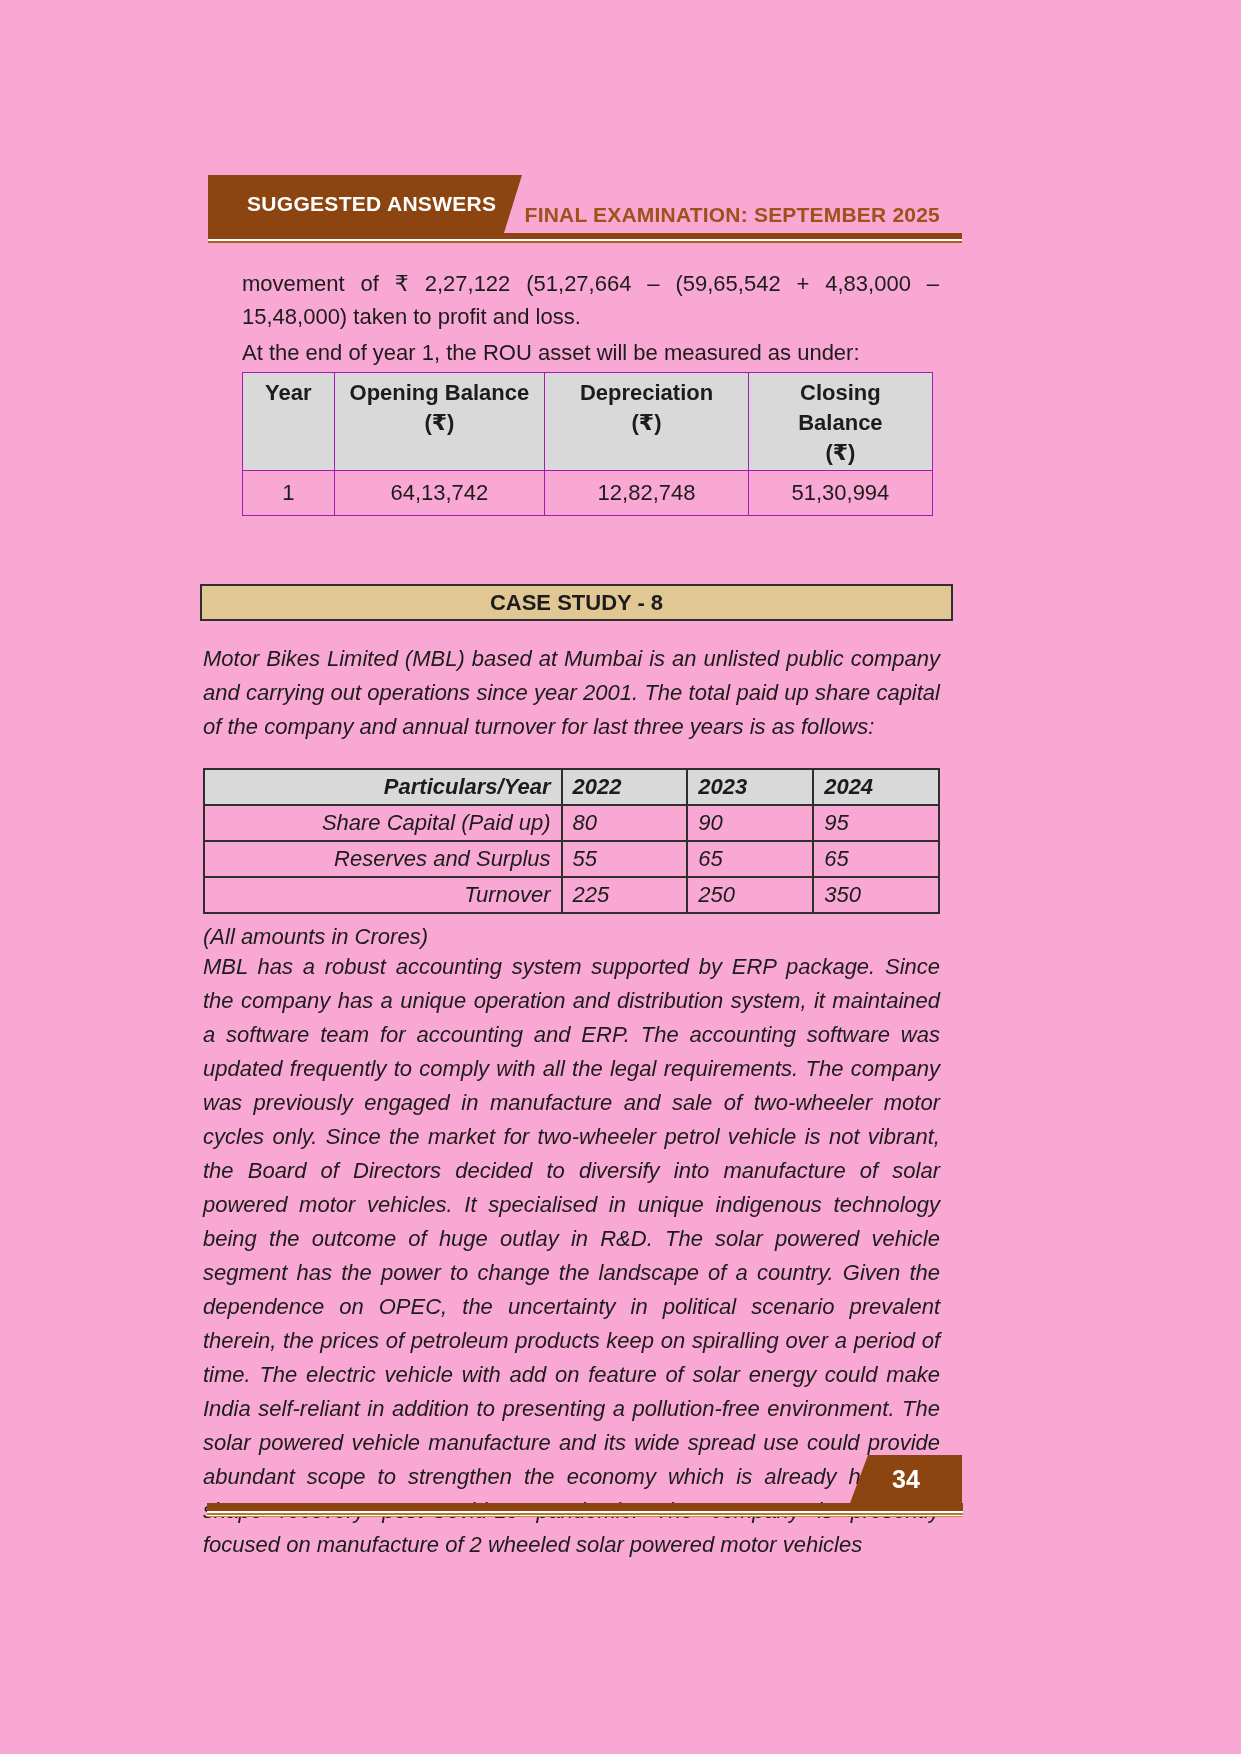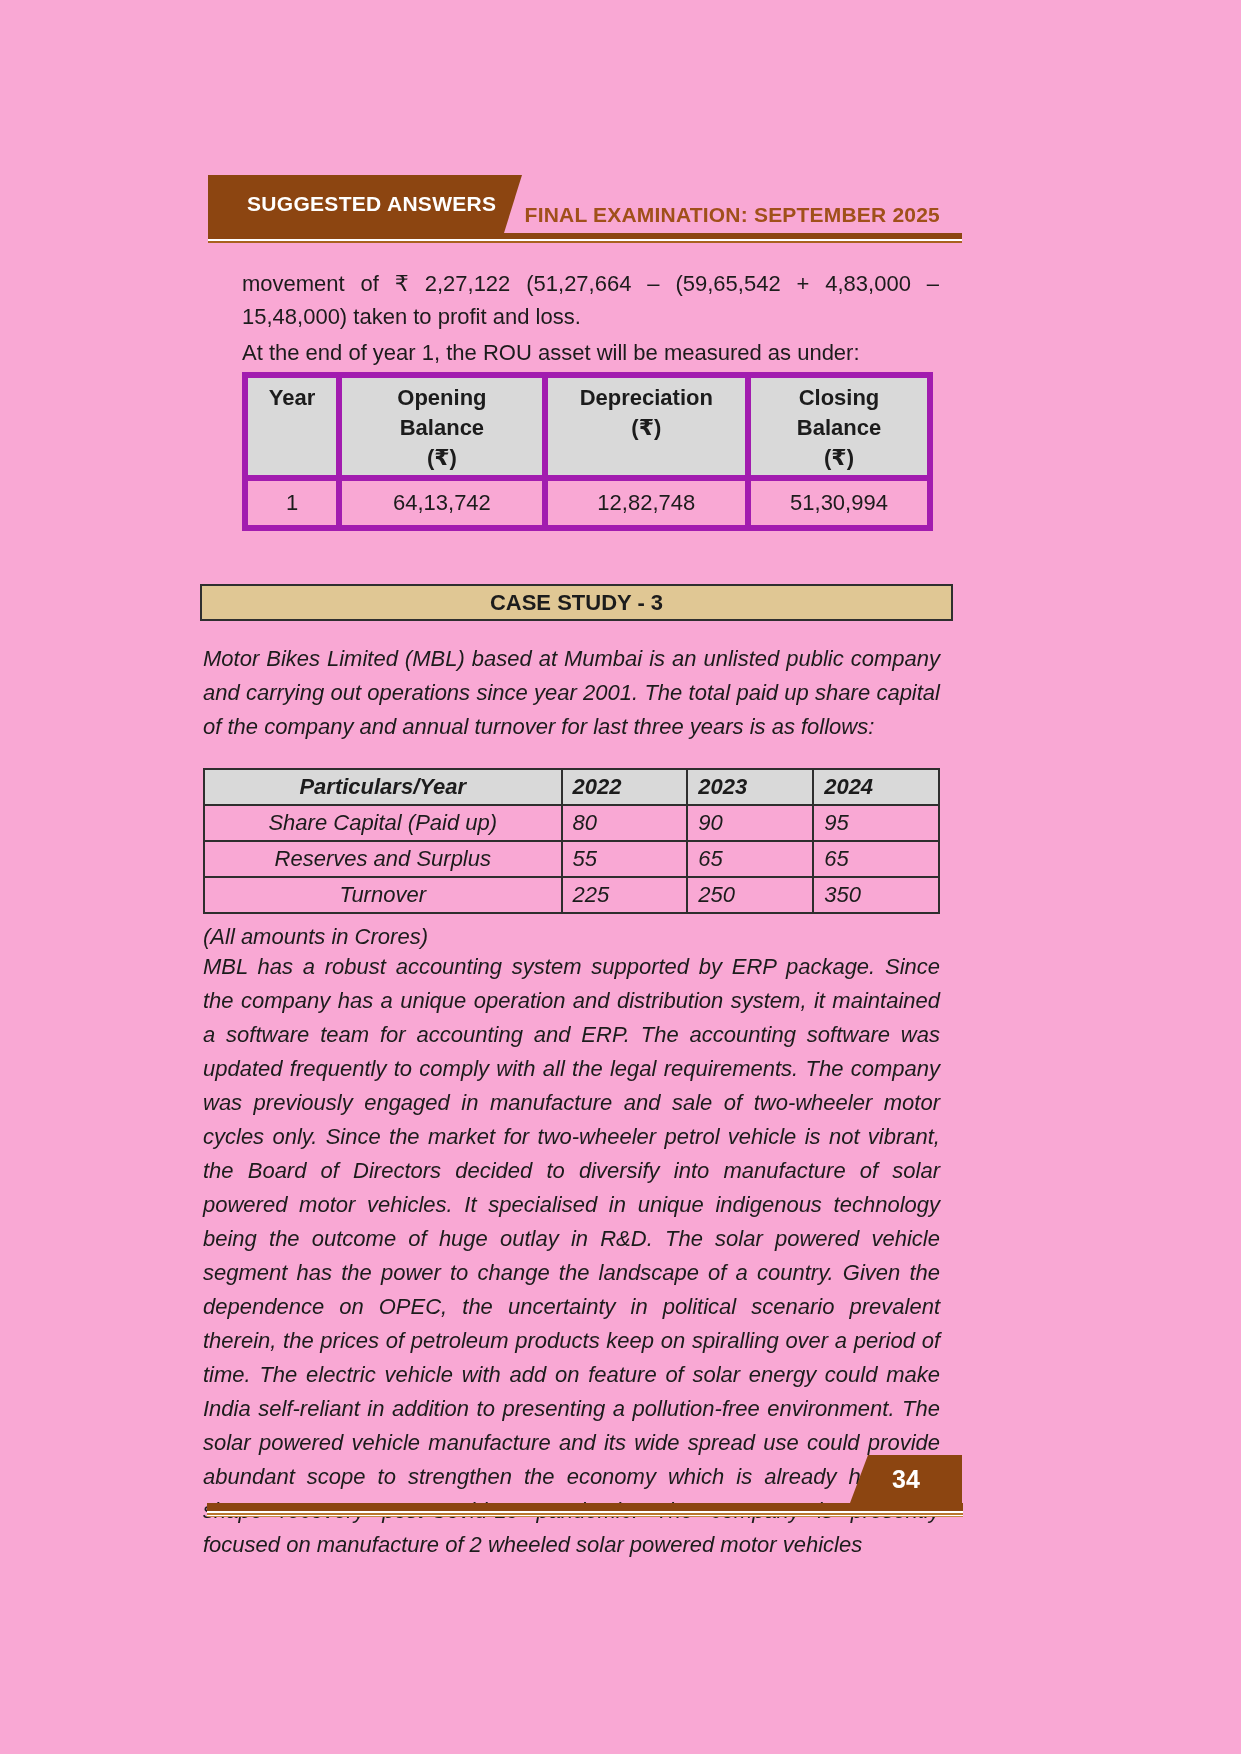--- a/index.html
+++ b/index.html
@@ -45,21 +45,21 @@
   .italic{font-style:italic;}
   .p-intro{left:203px; top:642px; width:737px; line-height:34px;}
   .p-note{left:203px; top:912px; width:737px; text-align:left;margin-top:8px;}
   .p-body{left:203px; top:950px; width:737px; line-height:34px;}
 
   
   .t-rou{
     position:absolute; left:242px; top:372px; width:691px;
     border-collapse:collapse; font-size:22px;
   }
-  .t-rou th,.t-rou td{border:6px solid #a21caf; text-align:center; padding:2px 12px;}
+  .t-rou th,.t-rou td{border:1px solid #a21caf; text-align:center; padding:2px 12px;}
   .t-rou th{background:var(--table_header_gray,#D9D9D9); font-weight:bold; line-height:30px; height:62px; vertical-align:top; padding-top:5px;}
   .t-rou td{height:40px;}
   .t-rou .c-year{width:76px;}
   .t-rou .c-open{width:227px;}
   .t-rou .c-dep{width:200px;}
   .t-rou .c-close{width:188px;}
 
   
   .case-banner{
     position:absolute; left:200px; top:584px; width:753px; height:37px;
@@ -69,21 +69,21 @@
     font-weight:bold; font-size:22px; color:#1c1c1c;
   }
 
   
   .t-fin{
     position:absolute; left:203px; top:768px; width:737px;
     border-collapse:collapse; font-size:22px; font-style:italic;
   }
   .t-fin th,.t-fin td{border:2px solid #2e2e2e; padding:3px 10px; height:28px;}
   .t-fin th{background:var(--table_header_gray,#D9D9D9); font-weight:bold;}
-  .t-fin .c-part{width:370px; text-align:center;}
+  .t-fin .c-part{width:370px; text-align:right;}
   .t-fin .c-yr{width:115px; text-align:left;}
 
   
   .page-tab{
     position:absolute; left:850px; top:1455px; width:112px; height:48px;
     background:var(--brown,#8C4511);
     clip-path:polygon(18px 0,100% 0,100% 100%,0 100%);
     display:flex; align-items:center; justify-content:center;
     color:#ffffff; font-weight:bold; font-size:25px;
   }
@@ -135,21 +135,21 @@
     <tbody>
       <tr>
         <td>1</td>
         <td>64,13,742</td>
         <td>12,82,748</td>
         <td>51,30,994</td>
       </tr>
     </tbody>
   </table>
 
-  <div class="case-banner">CASE STUDY - 3</div>
+  <div class="case-banner">CASE STUDY - 8</div>
 
   <p class="para italic p-intro">Motor Bikes Limited (MBL) based at Mumbai is an unlisted public company and carrying out operations since year 2001. The total paid up share capital of the company and annual turnover for last three years is as follows:</p>
 
   <table class="t-fin">
     <thead>
       <tr>
         <th class="c-part">Particulars/Year</th>
         <th class="c-yr">2022</th>
         <th class="c-yr">2023</th>
         <th class="c-yr">2024</th>

